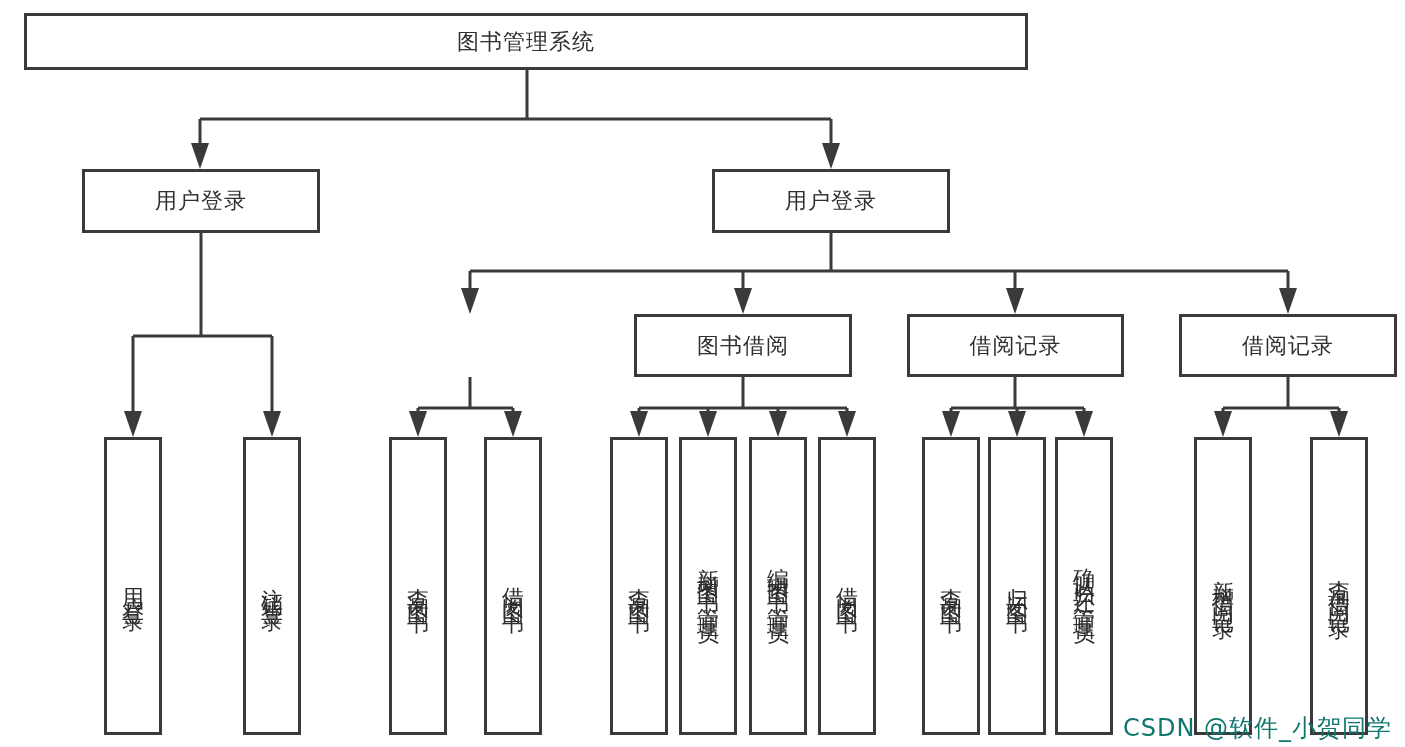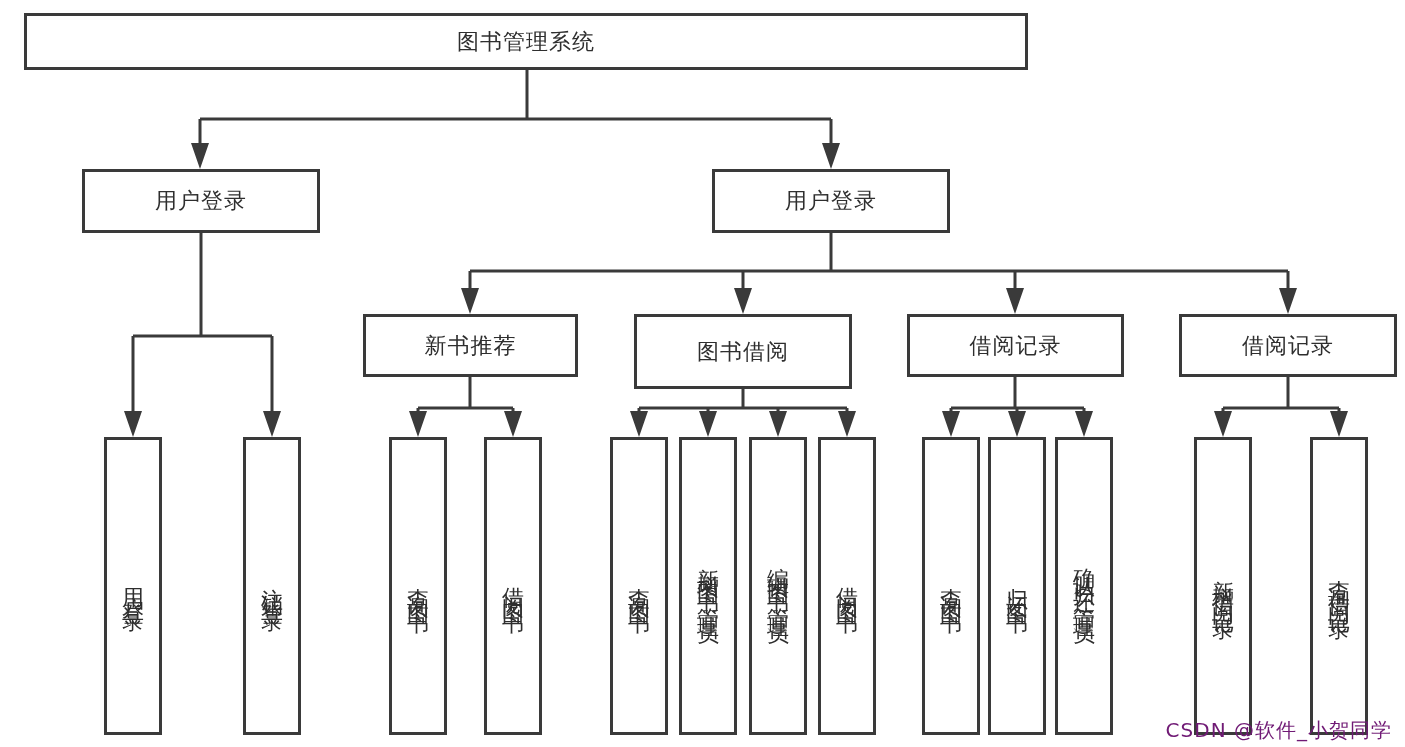--- a/index.html
+++ b/index.html
@@ -45,23 +45,23 @@
     text-orientation: mixed;
     font-size: 22px;
     letter-spacing: 8px;
     line-height: 1;
     white-space: nowrap;
   }
   .watermark {
     position: absolute;
     right: 13px;
     bottom: 3px;
-    font-size: 20px;
+    font-size: 24px;
     letter-spacing: 1px;
-    color: #701a75;
+    color: #0f766e;
     z-index: 5;
     white-space: nowrap;
   }
 </style>
 </head>
 <body>
 
 <div class="canvas">
 
   <svg class="wires" viewBox="0 0 1405 747" aria-hidden="true">
@@ -106,24 +106,21 @@
     <span class="h-label">图书管理系统</span>
   </div>
 
   <div class="node" style="left:82px;top:169px;width:238px;height:64px">
     <span class="h-label">用户登录</span>
   </div>
   <div class="node" style="left:712px;top:169px;width:238px;height:64px">
     <span class="h-label">用户登录</span>
   </div>
 
-  <div class="node" style="left:363px;top:314px;width:215px;height:63px">
-    <span class="h-label">新书推荐</span>
-  </div>
-  <div class="node" style="left:634px;top:314px;width:218px;height:75px">
+  <div class="node" style="left:634px;top:314px;width:218px;height:63px">
     <span class="h-label">图书借阅</span>
   </div>
   <div class="node" style="left:907px;top:314px;width:217px;height:63px">
     <span class="h-label">借阅记录</span>
   </div>
   <div class="node" style="left:1179px;top:314px;width:218px;height:63px">
     <span class="h-label">借阅记录</span>
   </div>
 
   <div class="node" style="left:104px;top:437px;width:58px;height:298px">

